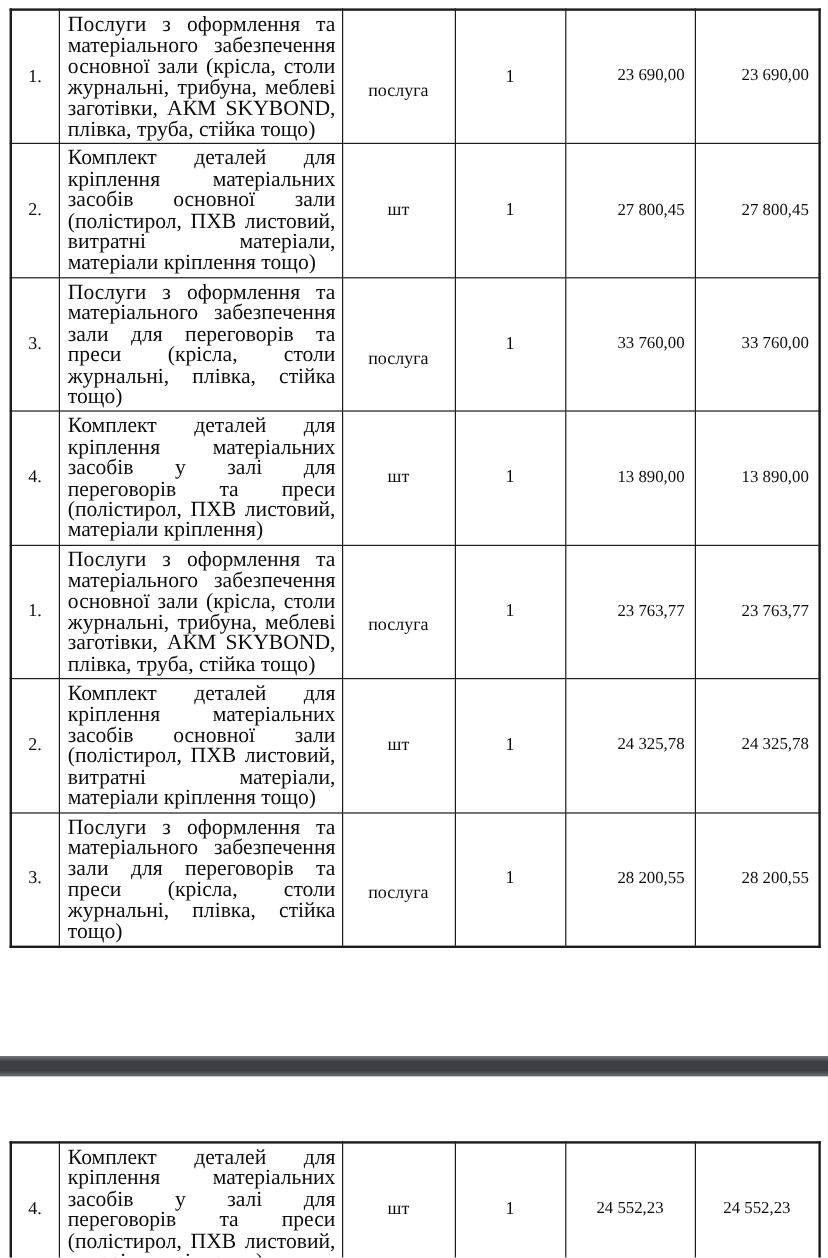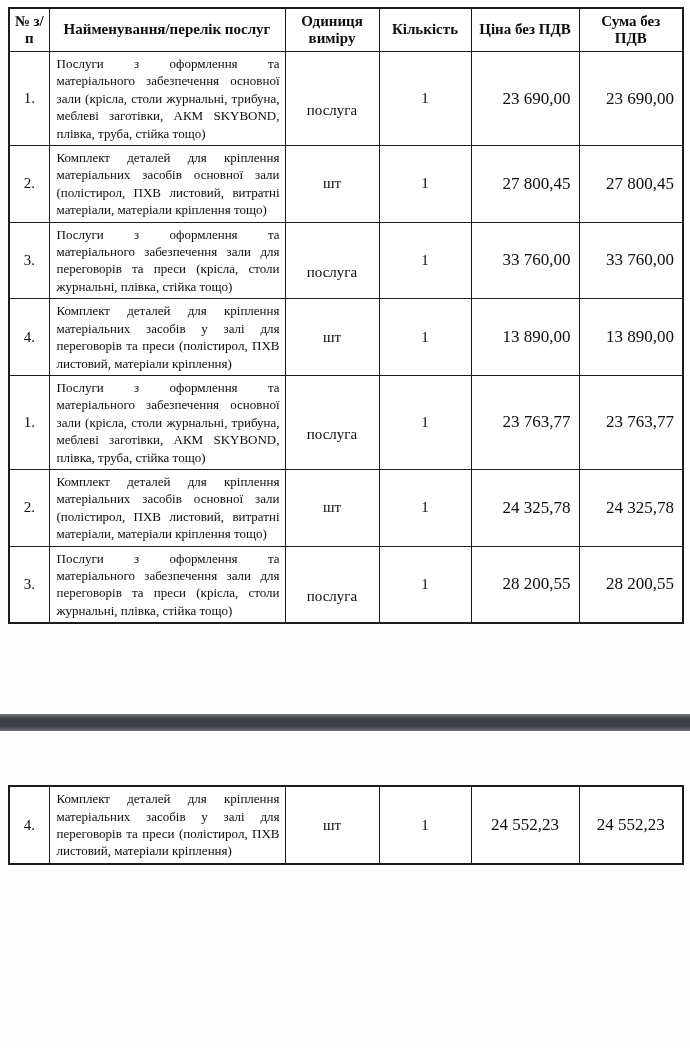--- a/index.html
+++ b/index.html
@@ -54,30 +54,30 @@
     padding: 1px 4px;
   }
   th.col-head.pad-narrow { padding: 1px 13px; }
   td.num-cell {
     text-align: center;
     font-size: 15px;
   }
   td.desc-cell {
     vertical-align: middle;
     text-align: justify;
-    font-size: 13px;
+    font-size: 18px;
     line-height: 17.4px;
     padding: 3px 5px 3px 7px;
   }
   td.unit-cell, td.qty-cell {
     text-align: center;
     font-size: 15px;
   }
   td.money-cell {
-    font-size: 17px;
+    font-size: 14px;
   }
   #table1 td.money-cell {
     text-align: right;
     padding-right: 8px;
   }
   #table2 td.money-cell {
     text-align: center;
   }
   .unit-low { position: relative; top: 12px; display: inline-block; font-family: Liberation Serif, serif; }
   .page-separator {
@@ -95,28 +95,20 @@
   <table class="doc-table" id="table1">
     <colgroup>
       <col style="width:40px">
       <col style="width:236px">
       <col style="width:94px">
       <col style="width:92px">
       <col style="width:108px">
       <col style="width:104px">
     </colgroup>
     <tbody>
-        <tr>
-          <th class="col-head">№ з/п</th>
-          <th class="col-head">Найменування/перелік послуг</th>
-          <th class="col-head">Одиниця виміру</th>
-          <th class="col-head">Кількість</th>
-          <th class="col-head">Ціна без ПДВ</th>
-          <th class="col-head pad-narrow">Сума без ПДВ</th>
-        </tr>
         <tr class="data-row">
           <td class="num-cell">1.</td>
           <td class="desc-cell">Послуги з оформлення та матеріального забезпечення основної зали (крісла, столи журнальні, трибуна, меблеві заготівки, АКМ SKYBOND, плівка, труба, стійка тощо)</td>
           <td class="unit-cell"><span class="unit-low">послуга</span></td>
           <td class="qty-cell">1</td>
           <td class="money-cell">23 690,00</td>
           <td class="money-cell">23 690,00</td>
         </tr>
         <tr class="data-row">
           <td class="num-cell">2.</td>

